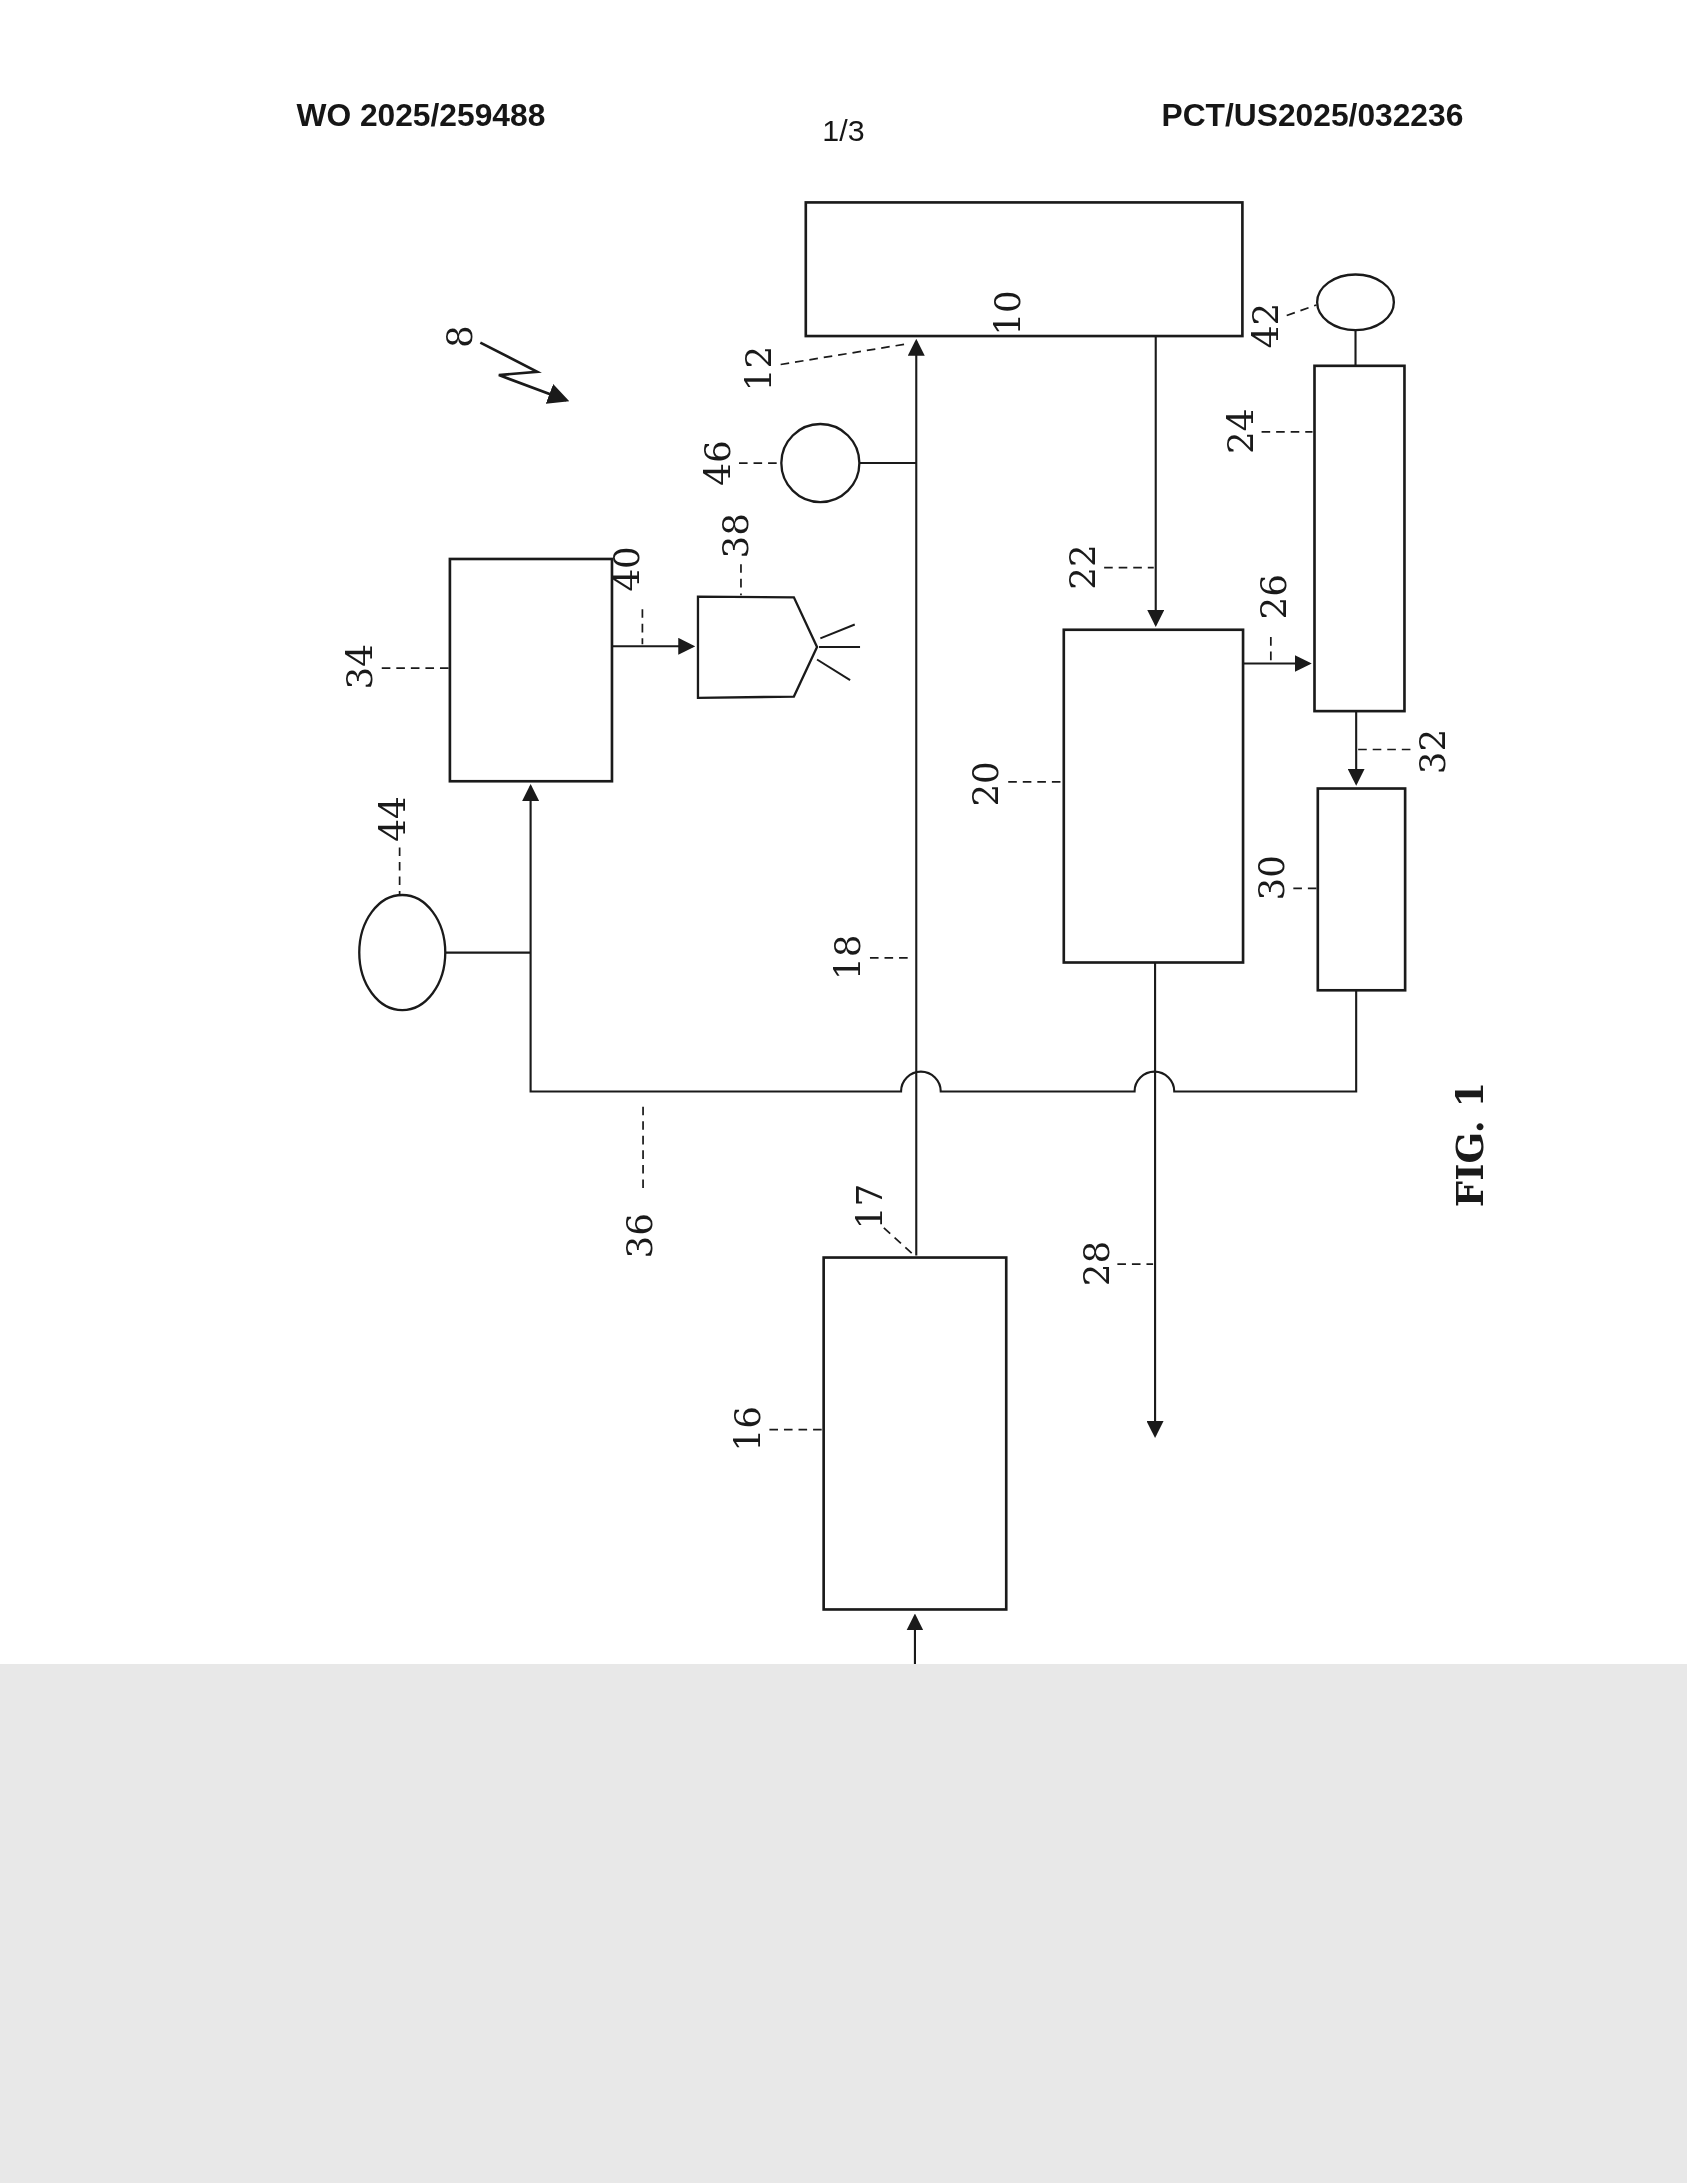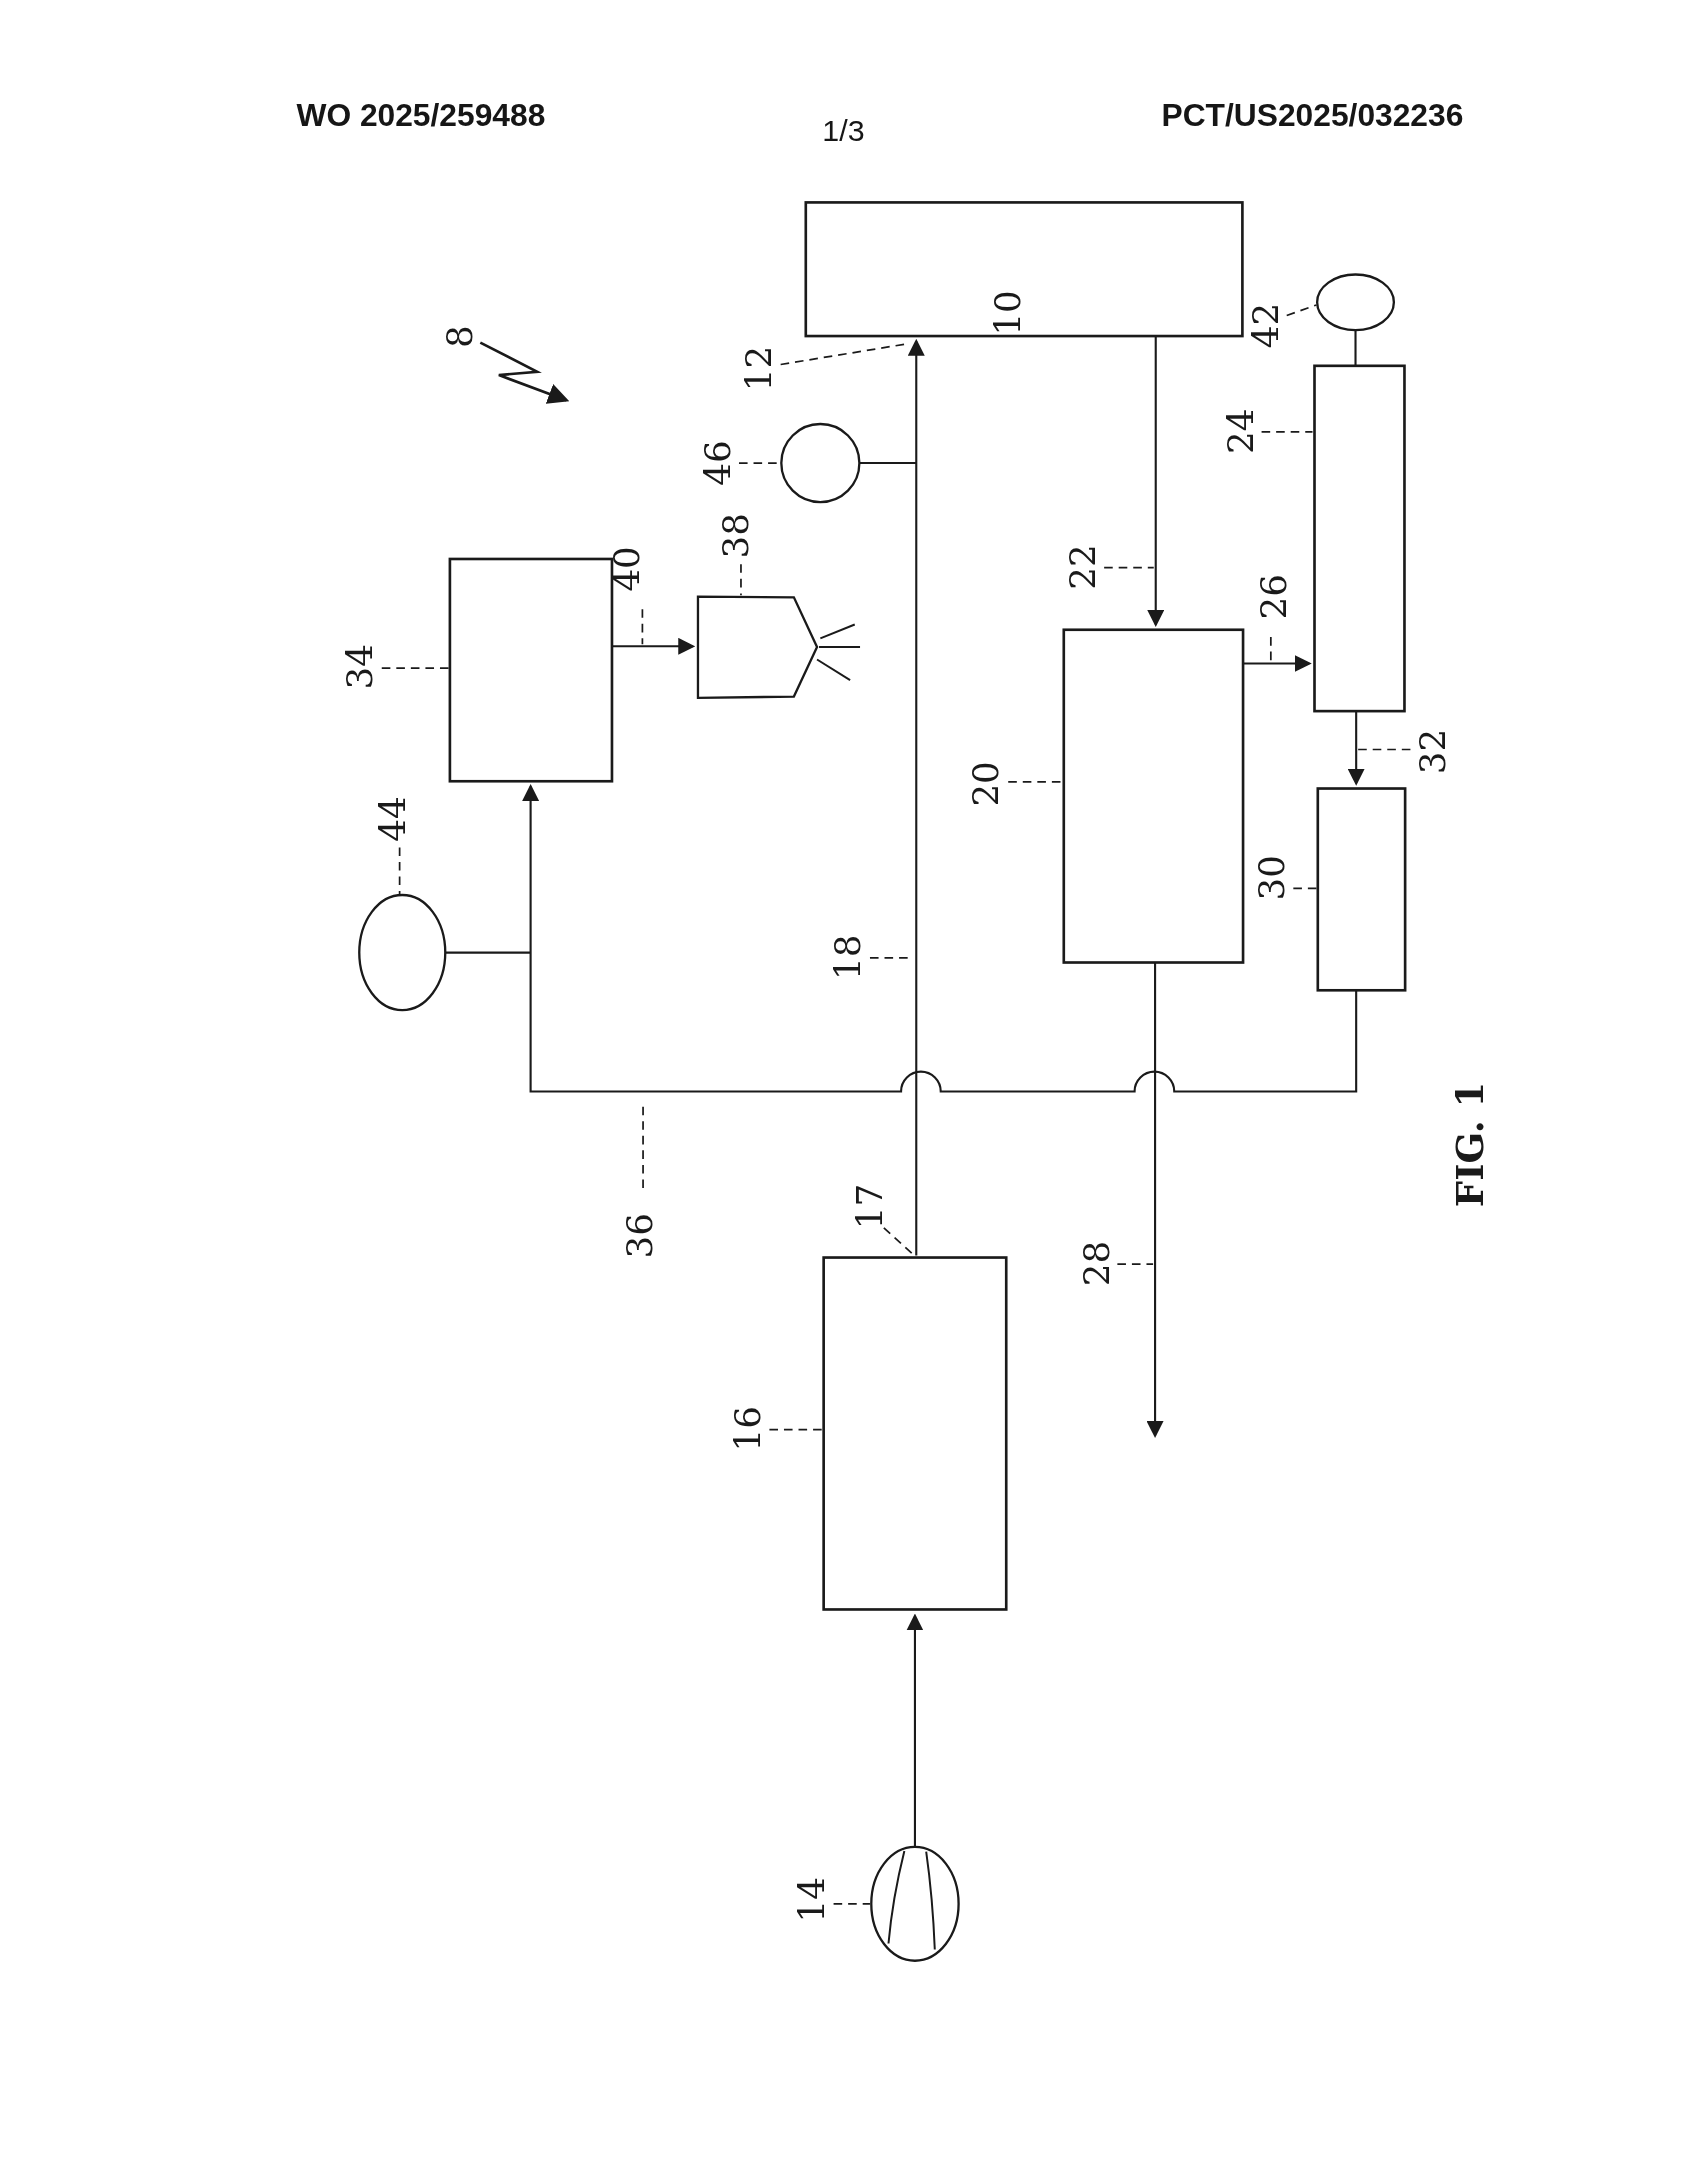--- a/index.html
+++ b/index.html
@@ -1,16 +1,16 @@
 <!DOCTYPE html>
 <html style="font-size:10.6px"><head>
 <meta charset="utf-8">
 <style>
   html,body{margin:0;padding:0;background:#e8e8e8;}
-  .page{position:relative;width:1687px;height:2183px;background:#ffffff;overflow:hidden;}
+  .page{position:relative;width:1687px;height:1664px;background:#ffffff;overflow:hidden;}
   svg{position:absolute;left:0;top:0;display:block;}
   .hdr{font-family:"Liberation Sans",sans-serif;font-weight:bold;font-size:48px;fill:#161616;}
   .pg{font-family:"Liberation Sans",sans-serif;font-weight:normal;font-size:46px;fill:#161616;}
   .ref{font-family:"DejaVu Serif",serif;font-size:54px;fill:#1a1a1a;}
   .figcap{font-family:"DejaVu Serif",serif;font-weight:bold;font-size:56px;fill:#1a1a1a;}
   .box{fill:#ffffff;stroke:#1a1a1a;stroke-width:4;}
   .node{fill:#ffffff;stroke:#1a1a1a;stroke-width:3.5;}
   .flow{fill:none;stroke:#1a1a1a;stroke-width:3.2;}
   .leader{fill:none;stroke:#1a1a1a;stroke-width:2.6;stroke-dasharray:13 9;}
   .inner{fill:none;stroke:#1a1a1a;stroke-width:3;}

